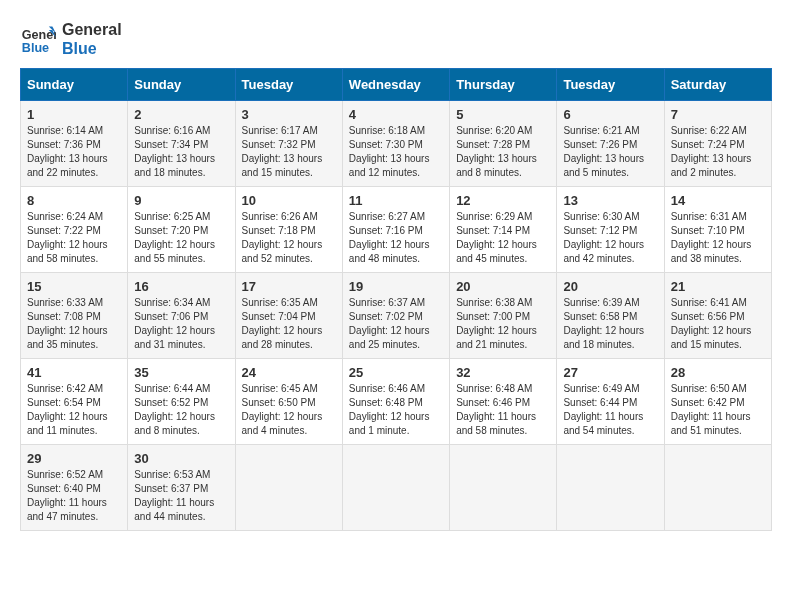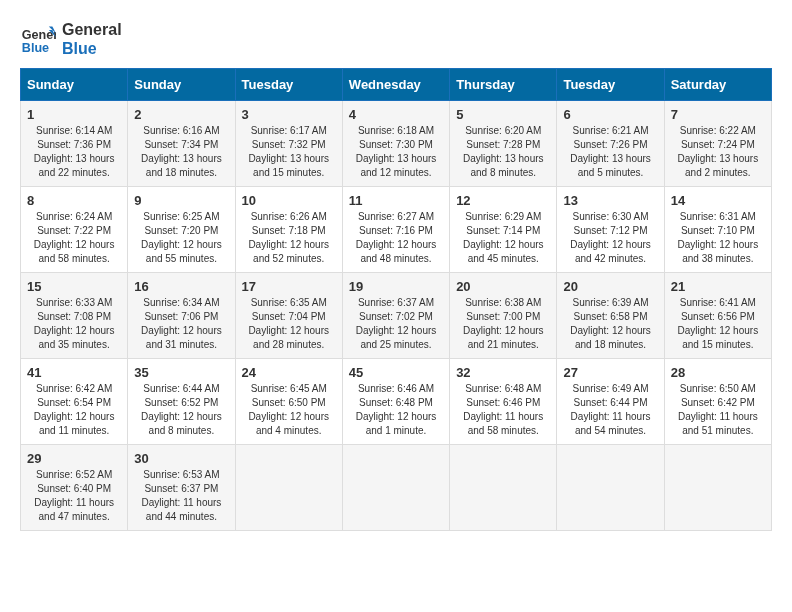--- a/index.html
+++ b/index.html
@@ -73,21 +73,20 @@
       font-size: 13px;
       font-weight: bold;
       color: #333;
       display: block;
       margin-bottom: 2px;
     }
     .day-info {
       font-size: 10px;
       color: #333;
       line-height: 1.4;
-      text-align: center;
     }
     .empty-cell {
       background: #fff;
     }
     tbody tr:nth-child(odd) .empty-cell {
       background: #f5f5f5;
     }
   </style>
 </head>
 <body>
@@ -221,21 +220,21 @@
         </td>
         <td>
           <span class="day-num">35</span>
           <div class="day-info">Sunrise: 6:44 AM<br>Sunset: 6:52 PM<br>Daylight: 12 hours<br>and 8 minutes.</div>
         </td>
         <td>
           <span class="day-num">24</span>
           <div class="day-info">Sunrise: 6:45 AM<br>Sunset: 6:50 PM<br>Daylight: 12 hours<br>and 4 minutes.</div>
         </td>
         <td>
-          <span class="day-num">45</span>
+          <span class="day-num">25</span>
           <div class="day-info">Sunrise: 6:46 AM<br>Sunset: 6:48 PM<br>Daylight: 12 hours<br>and 1 minute.</div>
         </td>
         <td>
           <span class="day-num">32</span>
           <div class="day-info">Sunrise: 6:48 AM<br>Sunset: 6:46 PM<br>Daylight: 11 hours<br>and 58 minutes.</div>
         </td>
         <td>
           <span class="day-num">27</span>
           <div class="day-info">Sunrise: 6:49 AM<br>Sunset: 6:44 PM<br>Daylight: 11 hours<br>and 54 minutes.</div>
         </td>

